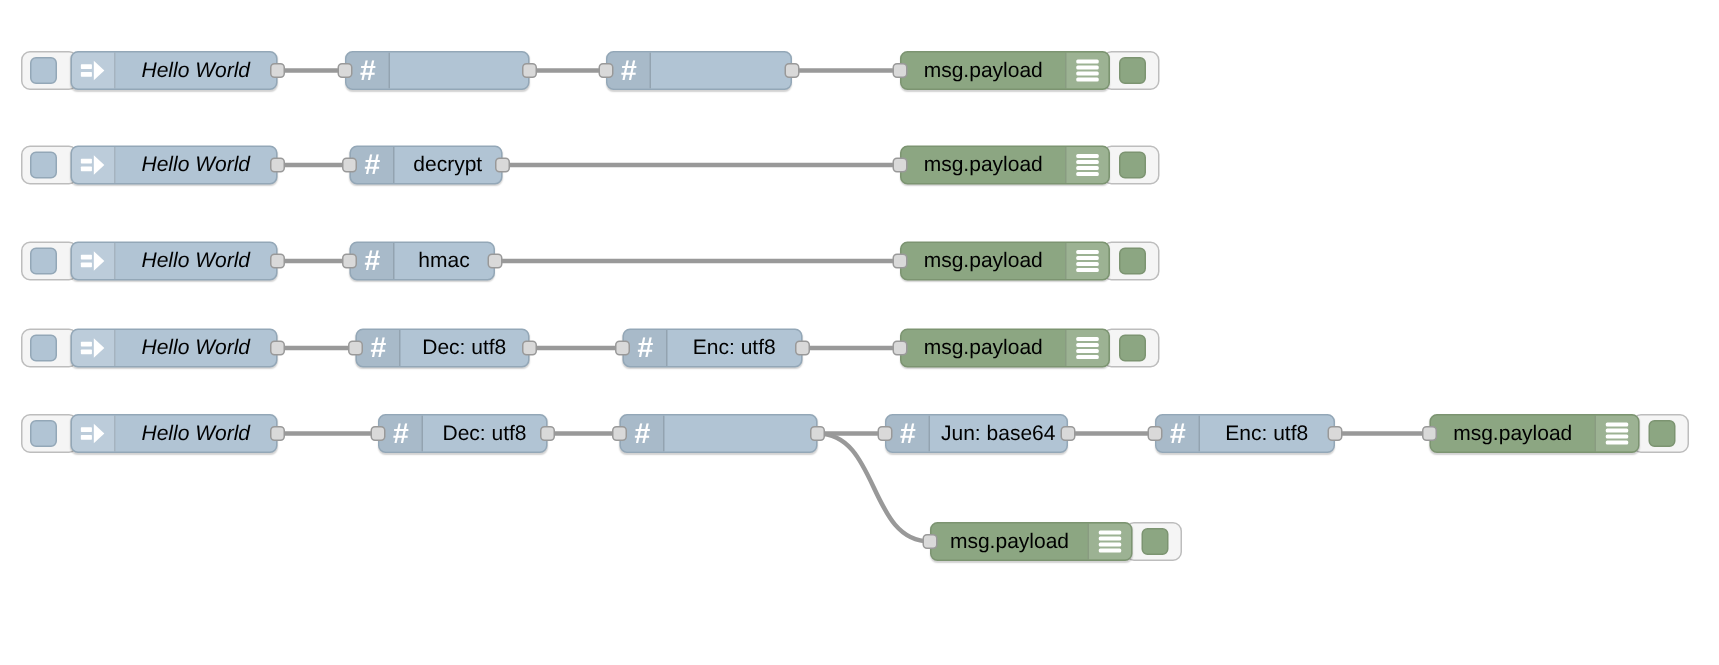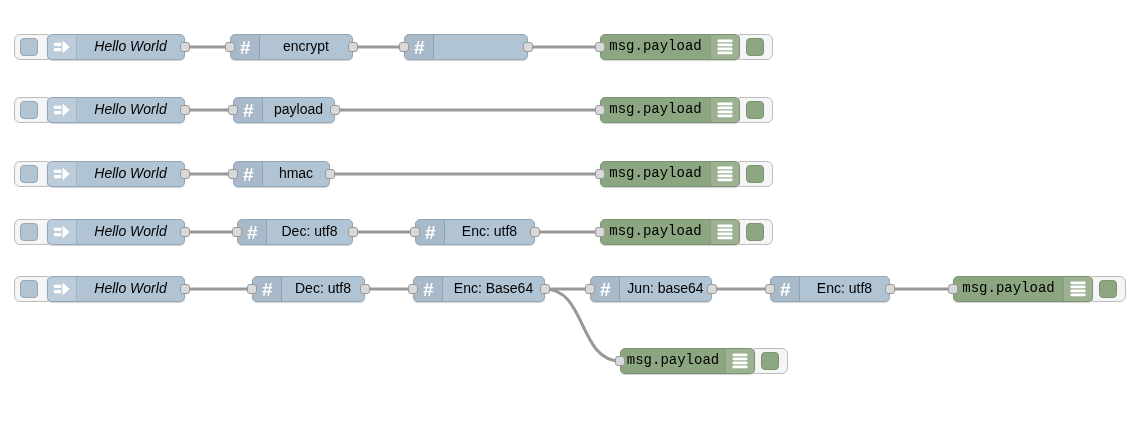--- a/index.html
+++ b/index.html
@@ -19,21 +19,21 @@
     position:absolute;z-index:3;width:18px;height:18px;border-radius:4px;box-sizing:border-box;
   }
   .btn-inner.blue{background:var(--node-blue);border:1px solid var(--node-blue-border);}
   .btn-inner.green{background:var(--node-green);border:1px solid var(--node-green-border);}
   .node{
     position:absolute;z-index:4;height:26px;box-sizing:border-box;border-radius:5px;
     display:flex;align-items:stretch;overflow:hidden;
     box-shadow:0 1px 1px rgba(0,0,0,0.18);
   }
   .node.blue{background:var(--node-blue);border:1px solid var(--node-blue-border);}
-  .node.green{background:var(--node-green);border:1px solid var(--node-green-border);font-family:Liberation Mono, monospace;}
+  .node.green{background:var(--node-green);border:1px solid var(--node-green-border);}
   .icon-area{
     flex:0 0 28px;width:28px;display:flex;align-items:center;justify-content:center;
   }
   .icon-area.left{border-right:1px solid rgba(0,0,0,0.12);}
   .icon-area.right{border-left:1px solid rgba(0,0,0,0.12);}
   .icon-area.shade-dark{background:rgba(0,0,0,0.05);}
   .icon-area.shade-light{background:rgba(255,255,255,0.14);}
   .node-label{
     flex:1;text-align:center;font-size:14px;line-height:23px;
     color:var(--label-text,#000);white-space:nowrap;padding:0 4px;
@@ -99,21 +99,20 @@
           <rect x="1" y="11.2" width="8.2" height="3.4" rx="0.5" fill="#ffffff"></rect>
           <polygon points="10.6,2.8 18.4,10 10.6,17.2" fill="#ffffff"></polygon>
         </svg>
       </div>
       <span class="node-label italic">Hello World</span>
     </div>
     <div class="node blue" style="left: 230px; top: 34px; width: 123px; height: 26px;">
       <div class="icon-area left shade-dark">
         <span class="hash-glyph">#</span>
       </div>
-      <span class="node-label">encrypt</span>
     </div>
     <div class="node blue" style="left: 404px; top: 34px; width: 124px; height: 26px;">
       <div class="icon-area left shade-dark">
         <span class="hash-glyph">#</span>
       </div>
     </div>
     <div class="node green" style="left: 600px; top: 34px; width: 140px; height: 26px;">
       <span class="node-label">msg.payload</span>
       <div class="icon-area right shade-light">
         <svg width="16" height="16" viewBox="0 0 16 16">
@@ -131,21 +130,21 @@
           <rect x="1" y="11.2" width="8.2" height="3.4" rx="0.5" fill="#ffffff"></rect>
           <polygon points="10.6,2.8 18.4,10 10.6,17.2" fill="#ffffff"></polygon>
         </svg>
       </div>
       <span class="node-label italic">Hello World</span>
     </div>
     <div class="node blue" style="left: 233px; top: 97px; width: 102px; height: 26px;">
       <div class="icon-area left shade-dark">
         <span class="hash-glyph">#</span>
       </div>
-      <span class="node-label">payload</span>
+      <span class="node-label">decrypt</span>
     </div>
     <div class="node green" style="left: 600px; top: 97px; width: 140px; height: 26px;">
       <span class="node-label">msg.payload</span>
       <div class="icon-area right shade-light">
         <svg width="16" height="16" viewBox="0 0 16 16">
           <rect x="0.5" y="0.6" width="15" height="2.7" rx="1" fill="#ffffff"></rect>
           <rect x="0.5" y="4.6" width="15" height="2.7" rx="1" fill="#ffffff"></rect>
           <rect x="0.5" y="8.6" width="15" height="2.7" rx="1" fill="#ffffff"></rect>
           <rect x="0.5" y="12.6" width="15" height="2.7" rx="1" fill="#ffffff"></rect>
         </svg>
@@ -224,21 +223,20 @@
     <div class="node blue" style="left: 252px; top: 276px; width: 113px; height: 26px;">
       <div class="icon-area left shade-dark">
         <span class="hash-glyph">#</span>
       </div>
       <span class="node-label">Dec: utf8</span>
     </div>
     <div class="node blue" style="left: 413px; top: 276px; width: 132px; height: 26px;">
       <div class="icon-area left shade-dark">
         <span class="hash-glyph">#</span>
       </div>
-      <span class="node-label">Enc: Base64</span>
     </div>
     <div class="node blue" style="left: 590px; top: 276px; width: 122px; height: 26px;">
       <div class="icon-area left shade-dark">
         <span class="hash-glyph">#</span>
       </div>
       <span class="node-label">Jun: base64</span>
     </div>
     <div class="node blue" style="left: 770px; top: 276px; width: 120px; height: 26px;">
       <div class="icon-area left shade-dark">
         <span class="hash-glyph">#</span>

